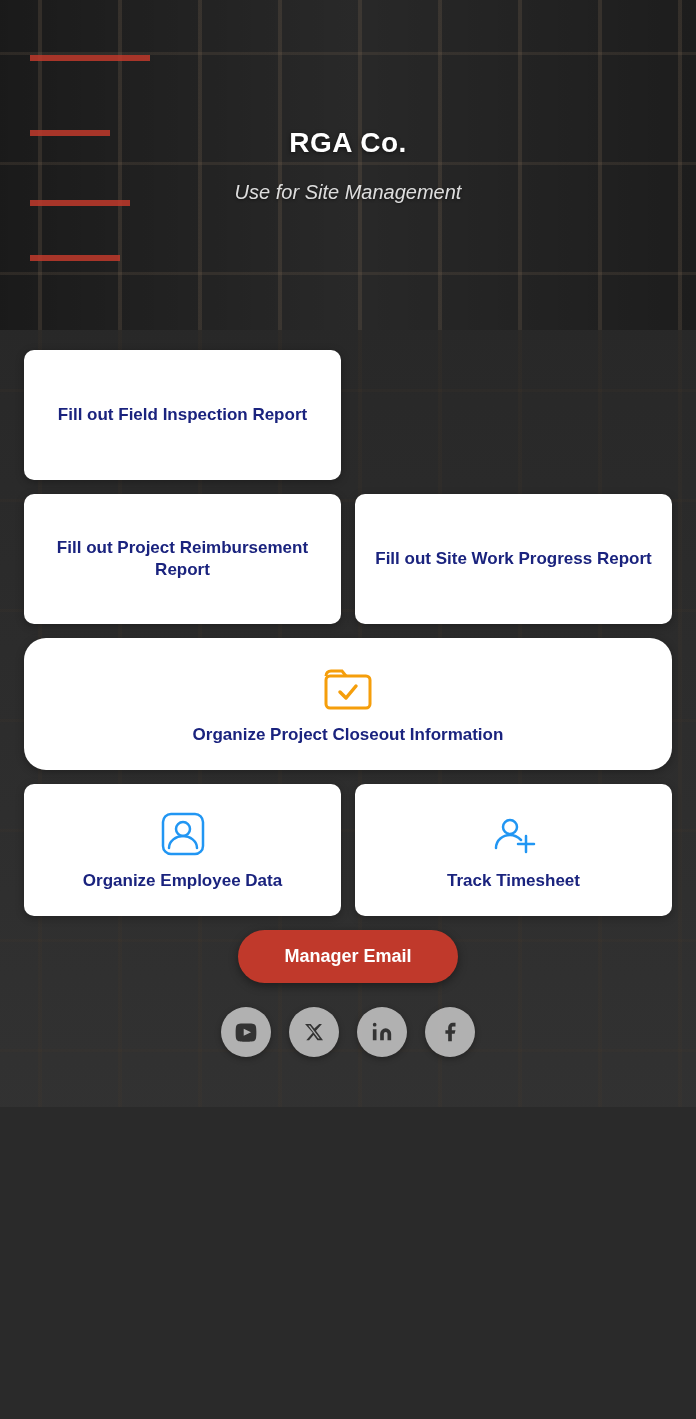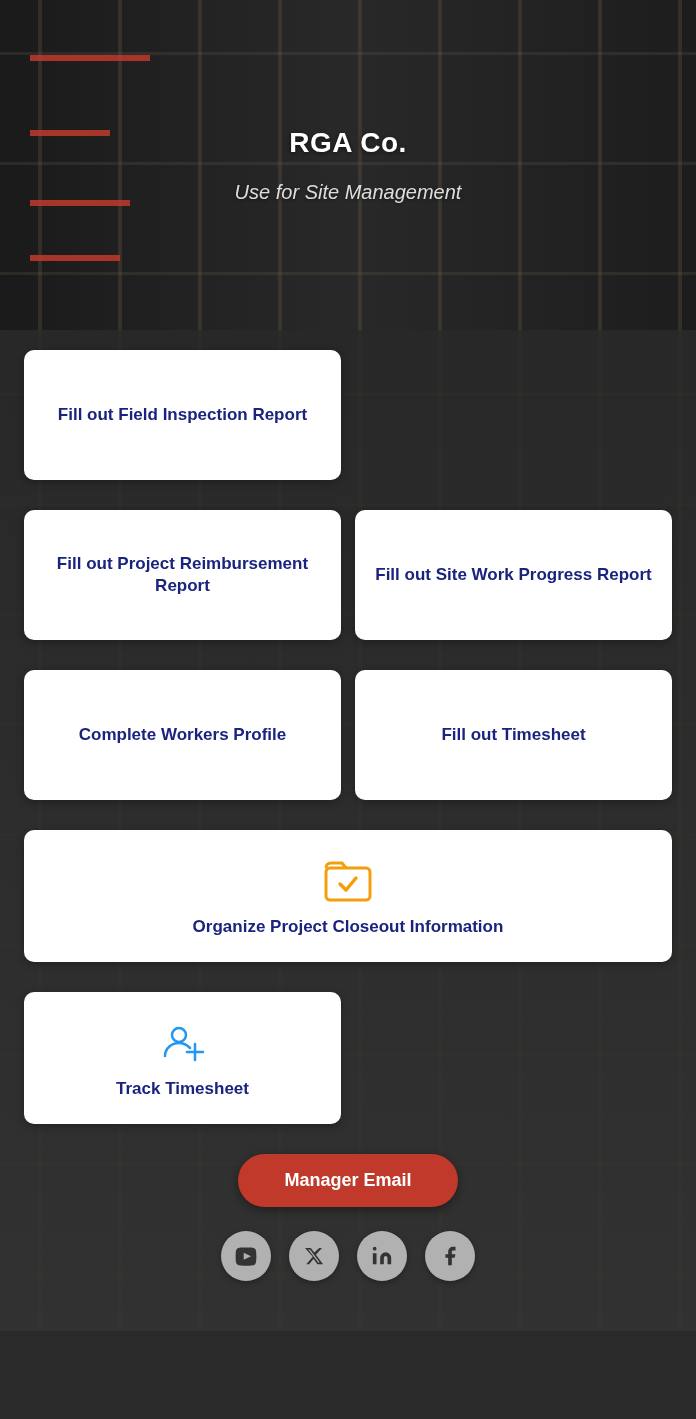--- a/index.html
+++ b/index.html
@@ -108,21 +108,21 @@
         );
       pointer-events: none;
     }
 
     .cards-grid {
       position: relative;
       z-index: 1;
       display: grid;
       grid-template-columns: 1fr 1fr;
       gap: 14px;
-      margin-bottom: 30px;
+      margin-bottom: 14px;
     }
 
     .card {
       background: white;
       border-radius: 10px;
       padding: 24px 16px;
       display: flex;
       flex-direction: column;
       align-items: center;
       justify-content: center;
@@ -142,20 +142,21 @@
     .card-icon {
       margin-bottom: 10px;
       display: flex;
       align-items: center;
       justify-content: center;
     }
 
     
     .card-full {
       grid-column: 1 / -1;
+      border-radius: 22px;
     }
 
     
     .manager-email-btn {
       position: relative;
       z-index: 1;
       display: block;
       width: 220px;
       margin: 4px auto 24px;
       background: #c0392b;
@@ -221,46 +222,48 @@
 
   <div class="cards-grid">
     <div class="card">
       <span class="card-label">Fill out Project Reimbursement Report</span>
     </div>
     <div class="card">
       <span class="card-label">Fill out Site Work Progress Report</span>
     </div>
   </div>
 
-  <div class="cards-grid">
-    <div class="card">
-      <span class="card-label">Complete Workers Profile</span>
-    </div>
-    <div class="card">
-      <span class="card-label">Fill out Timesheet</span>
-    </div>
-  </div>
 
   <div class="cards-grid">
     <div class="card card-full">
       <div class="card-icon icon-orange">
         <svg width="52" height="52" viewBox="0 0 52 52" fill="none" xmlns="http://www.w3.org/2000/svg">
           <rect x="4" y="14" width="44" height="32" rx="4" stroke="#F59E0B" stroke-width="3" fill="none"></rect>
           <path d="M4 14 C4 11 6 9 9 9 L20 9 L24 14" stroke="#F59E0B" stroke-width="3" fill="none"></path>
           <path d="M18 30 L24 36 L34 24" stroke="#F59E0B" stroke-width="3.5" stroke-linecap="round" stroke-linejoin="round"></path>
         </svg>
       </div>
       <span class="card-label">Organize Project Closeout Information</span>
     </div>
   </div>
 
   <div class="cards-grid">
     <div class="card">
       <div class="card-icon">
         <svg width="52" height="52" viewBox="0 0 52 52" fill="none" xmlns="http://www.w3.org/2000/svg">
+          <rect x="6" y="6" width="40" height="40" rx="8" stroke="#2196F3" stroke-width="2.5" fill="none"></rect>
+          <circle cx="26" cy="21" r="7" stroke="#2196F3" stroke-width="2.5" fill="none"></circle>
+          <path d="M12 40 C12 33 19 28 26 28 C33 28 40 33 40 40" stroke="#2196F3" stroke-width="2.5" stroke-linecap="round" fill="none"></path>
+        </svg>
+      </div>
+      <span class="card-label">Organize Employee Data</span>
+    </div>
+    <div class="card">
+      <div class="card-icon">
+        <svg width="52" height="52" viewBox="0 0 52 52" fill="none" xmlns="http://www.w3.org/2000/svg">
           <circle cx="22" cy="19" r="7" stroke="#2196F3" stroke-width="2.5" fill="none"></circle>
           <path d="M8 40 C8 32 15 27 22 27 C26 27 30 29 33 32" stroke="#2196F3" stroke-width="2.5" stroke-linecap="round" fill="none"></path>
           <line x1="38" y1="28" x2="38" y2="44" stroke="#2196F3" stroke-width="2.5" stroke-linecap="round"></line>
           <line x1="30" y1="36" x2="46" y2="36" stroke="#2196F3" stroke-width="2.5" stroke-linecap="round"></line>
         </svg>
       </div>
       <span class="card-label">Track Timesheet</span>
     </div>
   </div>
 

